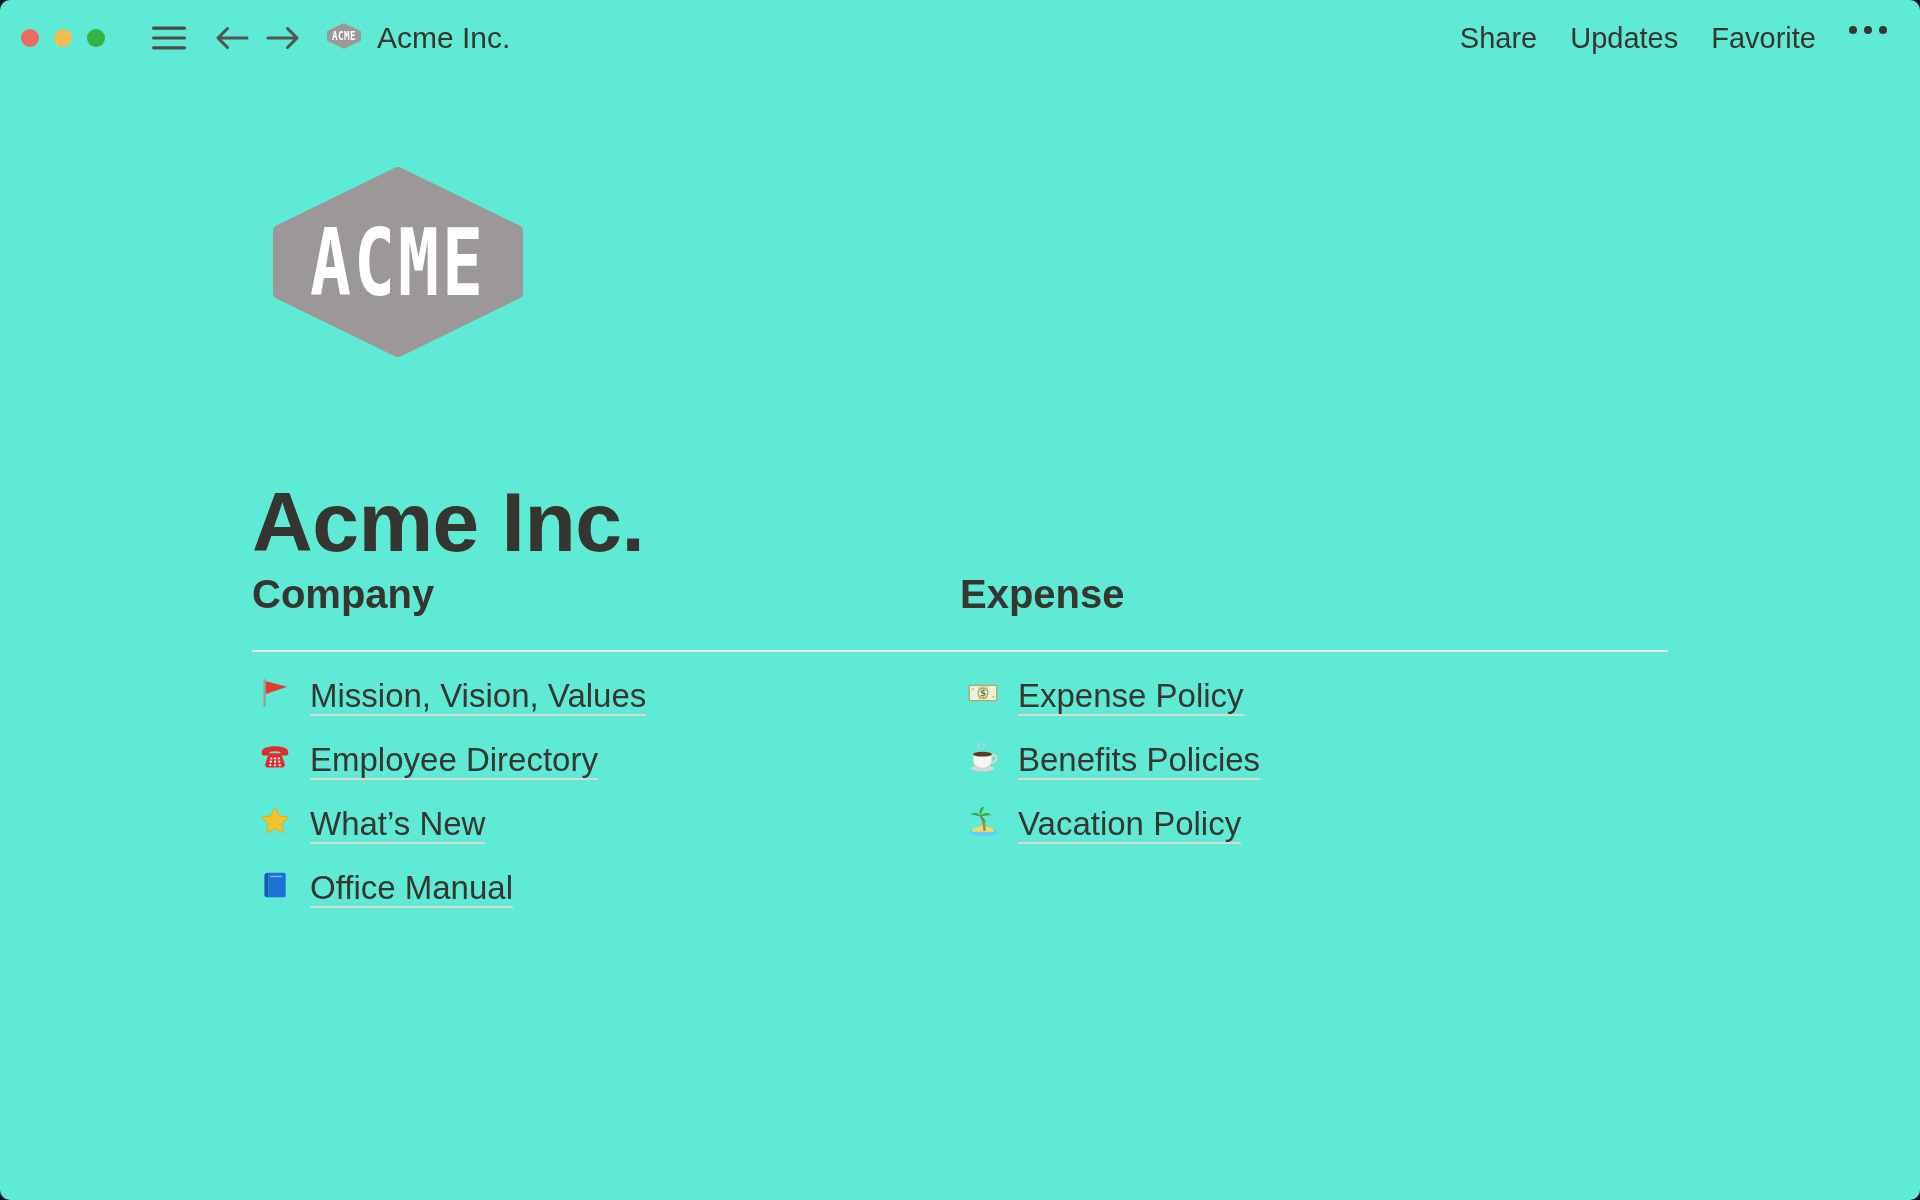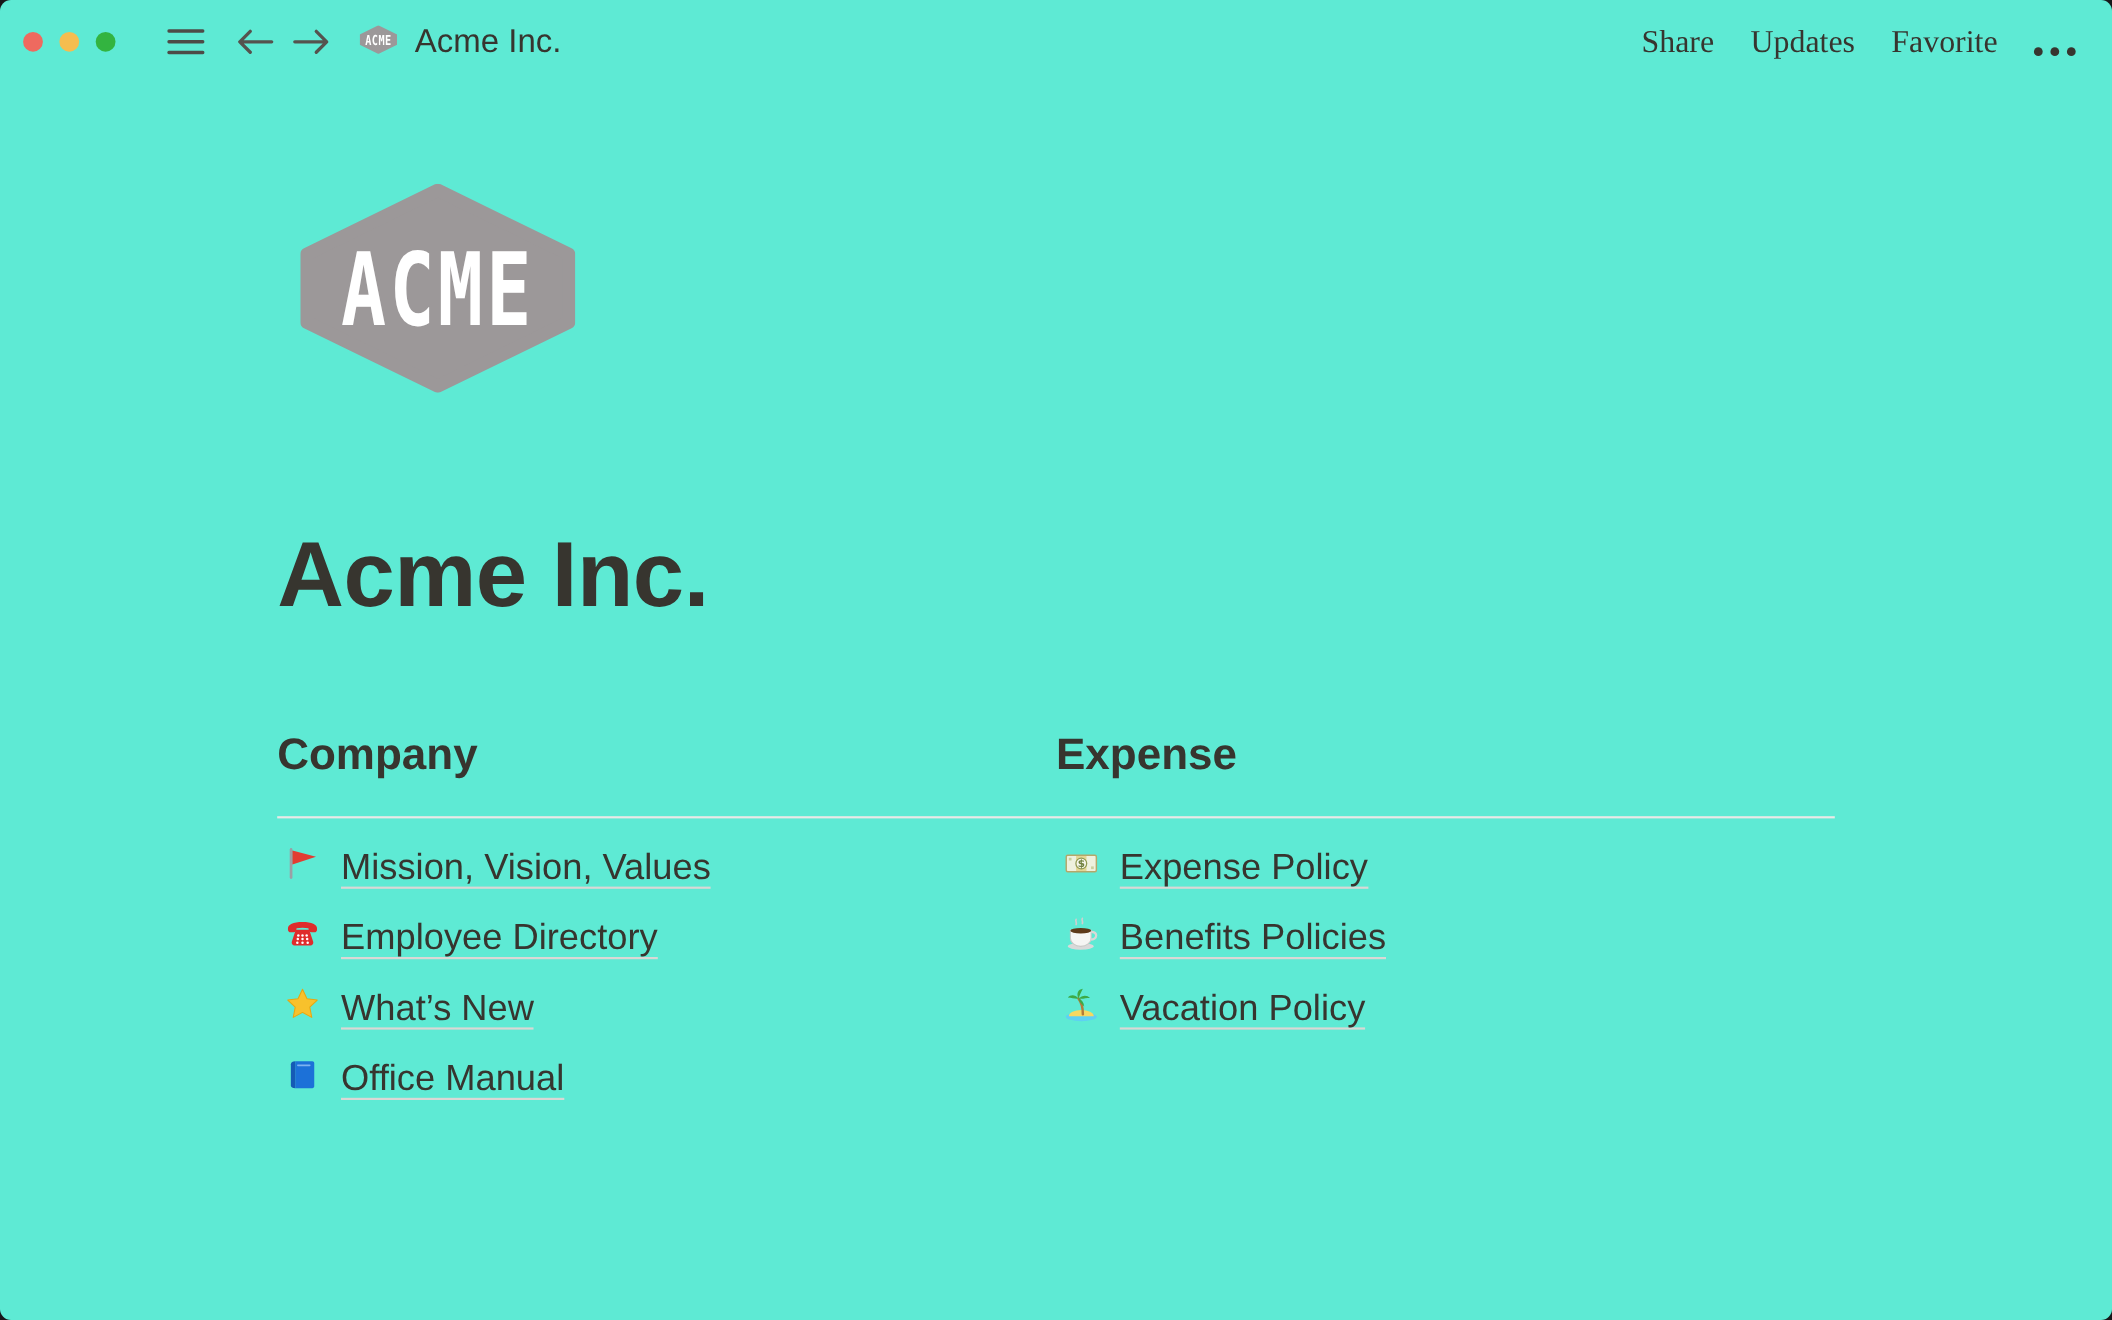--- a/index.html
+++ b/index.html
@@ -19,33 +19,33 @@
   .light { width:18px; height:18px; border-radius:50%; display:inline-block; cursor:pointer; }
   .iconbtn {
     background:none; border:none; padding:0; margin:0; cursor:pointer;
     display:flex; align-items:center; justify-content:center;
   }
   .btn-hamburger { margin-right:28px; }
   .btn-back { margin-right:15px; }
   .btn-forward { margin-right:26px; }
   .breadcrumb { display:flex; align-items:center; gap:16px; cursor:pointer; }
   .breadcrumb-title { font-size:30px; color:#37352f; }
-  .actions { margin-left:auto; display:flex; align-items:flex-end; gap:33px;font-family:Liberation Serif, serif; }
+  .actions { margin-left:auto; display:flex; align-items:flex-start; gap:33px; }
   .action-item { font-size:29px; color:#37352f; cursor:pointer; }
   .dots { display:flex; gap:7px; align-items:center; cursor:pointer; padding:4px 0; }
   .dots span { width:8px; height:8px; border-radius:50%; background:#37352f; display:block; }
 
   
   .content { padding:167px 252px 0 252px; }
   .page-logo { margin-left:21px; width:250px; height:190px; cursor:pointer; }
   h1.page-title {
     margin:120px 0 0 0; font-size:84px; line-height:1.08; font-weight:700;
     letter-spacing:-0.5px; color:#37352f;
   }
-  .columns { display:flex; margin-top:92px; }
+  .columns { display:flex; }
   .col { flex:1; min-width:0; }
   h2.section-title { margin:0; font-size:40px; line-height:1.3; font-weight:700; color:#37352f; }
   .divider { height:2px; background:#eae9e7; margin-top:30px; }
   ul.links { list-style:none; margin:0; padding:0; }
   li.link-row { display:flex; height:40px; margin-top:24px; cursor:pointer; }
   .link-icon { width:34px; height:34px; margin:0 18px 0 6px; flex:0 0 auto; display:flex; align-items:center; }
   .link-label {
     display:inline-block; font-size:33px; font-weight:500; line-height:40px;
     color:#37352f; border-bottom:2px solid #d9d8d5; padding-bottom:1px;
     white-space:nowrap;

